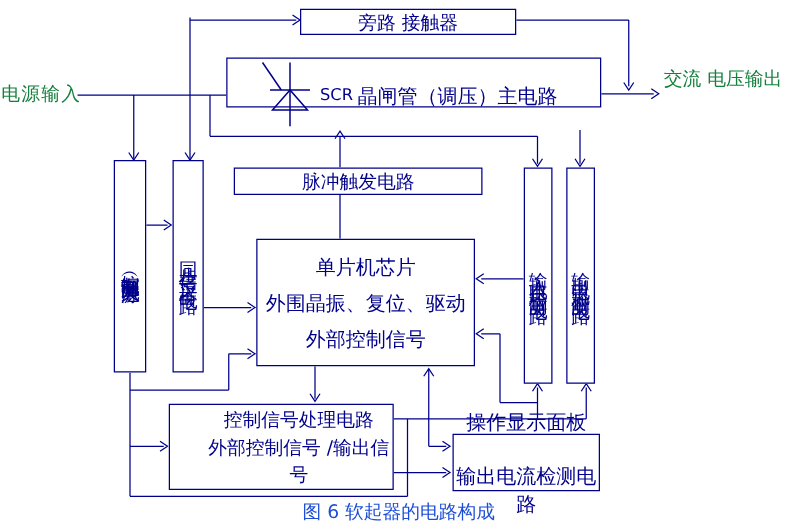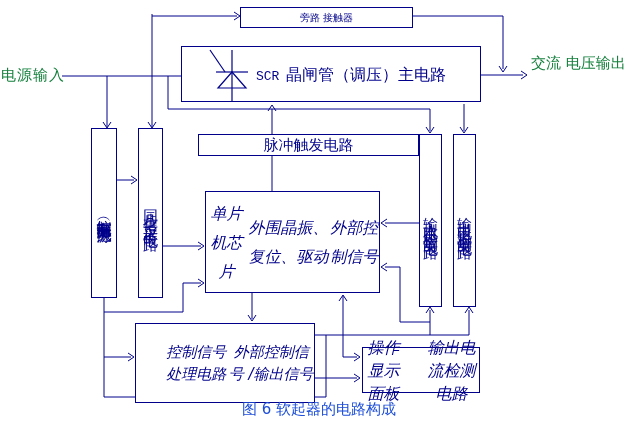--- a/index.html
+++ b/index.html
@@ -12,21 +12,21 @@
   .box{
     position:absolute;box-sizing:border-box;border:1px solid #00008B;background:#fff;
     display:flex;align-items:center;justify-content:center;text-align:center;
     font-size:16px;line-height:1.2;color:#00008B;
   }
   .vbox{
     writing-mode:vertical-rl;text-orientation:mixed;
     font-size:15px;letter-spacing:4px;
   }
   .vbox.tight{letter-spacing:1px;}
-  .multi{font-style:italic;}
+  .multi{flex-direction:column;}
   .multi span{display:block;}
   .freelabel{position:absolute;font-size:15px;white-space:nowrap;color:#15803d;}
   .inbox-label{position:absolute;white-space:nowrap;color:#00008B;}
   #caption{position:absolute;left:242px;top:400px;font-size:15px;color:#1d4ed8;white-space:nowrap;}
   #mcu span{line-height:29px;}
   #sigproc{font-size:15px;}
   #sigproc span{line-height:22px;}
   #panel span{line-height:23px;}
 </style>
 </head>
@@ -83,64 +83,64 @@
         M248 315 L252 321 L256 315
         M339 301 L343 295 L347 301
         M354 353 L360 357 L354 361
         M354 374 L360 378 L354 382"></path>
     </g>
   </svg>
 
   <div class="freelabel" style="left:1px;top:66px;letter-spacing:1px;">电源输入</div>
   <div class="freelabel" style="left:531px;top:54px;">交流 电压输出</div>
 
-  <div class="box" style="left:240px;top:7px;width:173px;height:21px;font-size:10px;">
+  <div class="box" style="left:240px;top:7px;width:173px;height:21px;font-size:15px;">
     <span>旁路 接触器</span>
   </div>
 
-  <div class="box" style="left:181px;top:46px;width:300px;height:56px;font-family:Liberation Mono, monospace;">
+  <div class="box" style="left:181px;top:46px;width:300px;height:40px;">
     <svg width="50" height="54" viewBox="0 0 50 54" style="position:absolute;left:20px;top:2px;">
       <g stroke="#00008B" stroke-width="1.2" fill="none">
         <line x1="30" y1="1" x2="30" y2="52"></line>
         <line x1="14" y1="23" x2="46" y2="23"></line>
         <path d="M30 23 L16 39 H44 Z"></path>
         <line x1="8" y1="1" x2="23" y2="23"></line>
       </g>
     </svg>
     <span class="inbox-label" style="left:74px;top:22px;font-size:13px;">SCR</span>
     <span class="inbox-label" style="left:104px;top:20px;font-size:16px;">晶闸管（调压）主电路</span>
   </div>
 
   <div class="box vbox tight" style="left:91px;top:128px;width:26px;height:170px;">
     <span>控制电源（开关电源）</span>
   </div>
 
   <div class="box vbox" style="left:138px;top:128px;width:25px;height:170px;">
     <span>同步信号采样电路</span>
   </div>
 
-  <div class="box" style="left:198px;top:134px;width:221px;height:22px;font-size:15px;">
+  <div class="box" style="left:187px;top:134px;width:199px;height:22px;font-size:15px;">
     <span>脉冲触发电路</span>
   </div>
 
   <div class="box multi" id="mcu" style="left:205px;top:191px;width:175px;height:102px;">
     <span>单片机芯片</span>
     <span>外围晶振、复位、驱动</span>
     <span>外部控制信号</span>
   </div>
 
   <div class="box vbox" style="left:419px;top:134px;width:23px;height:173px;">
     <span>输入电压检测电路</span>
   </div>
 
   <div class="box vbox" style="left:453px;top:134px;width:23px;height:173px;">
     <span>输出电流检测电路</span>
   </div>
 
-  <div class="box multi" id="sigproc" style="left:135px;top:323px;width:180px;height:80px;padding-left:28px;">
+  <div class="box multi" id="sigproc" style="left:135px;top:323px;width:180px;height:69px;padding-left:28px;">
     <span>控制信号处理电路</span>
     <span>外部控制信号 /输出信号</span>
   </div>
 
   <div class="box multi" id="panel" style="left:362px;top:347px;width:118px;height:46px;gap:20px;">
     <span>操作显示面板</span>
     <span>输出电流检测电路</span>
   </div>
 
   <div id="caption">图 6 软起器的电路构成</div>

